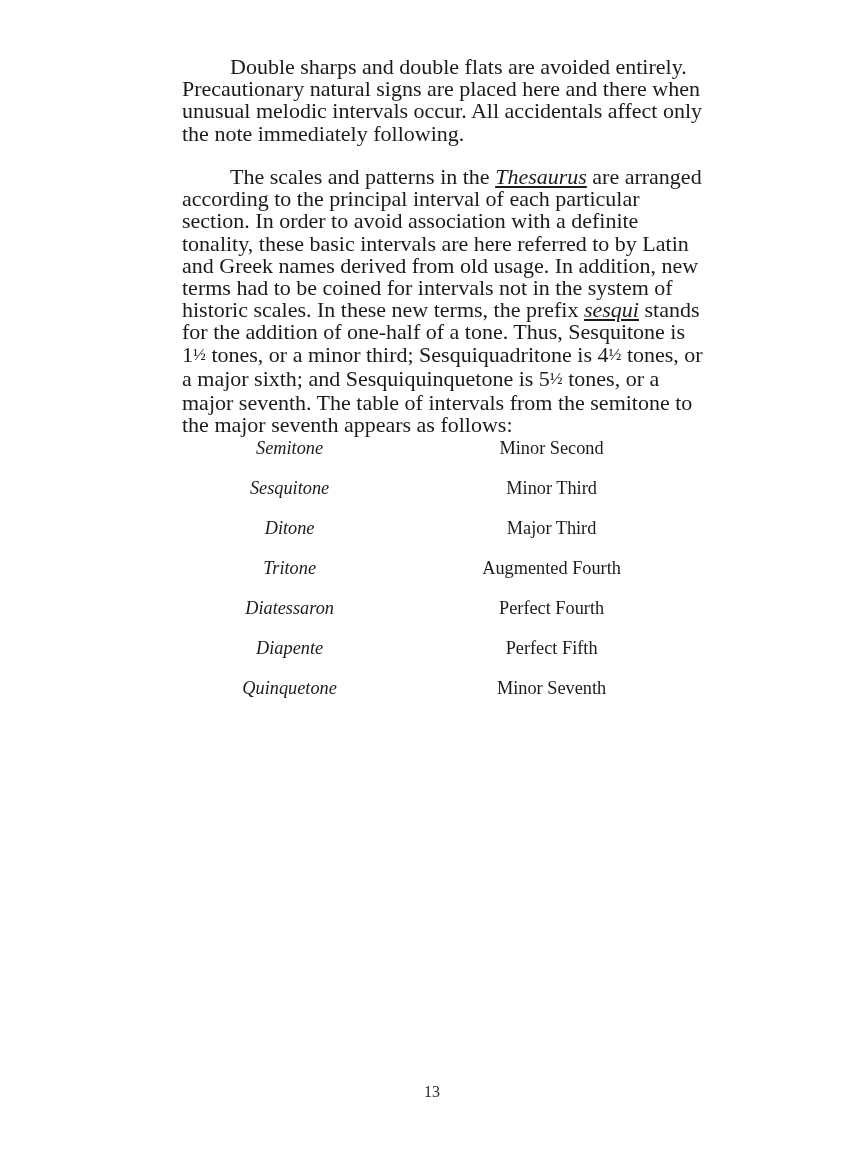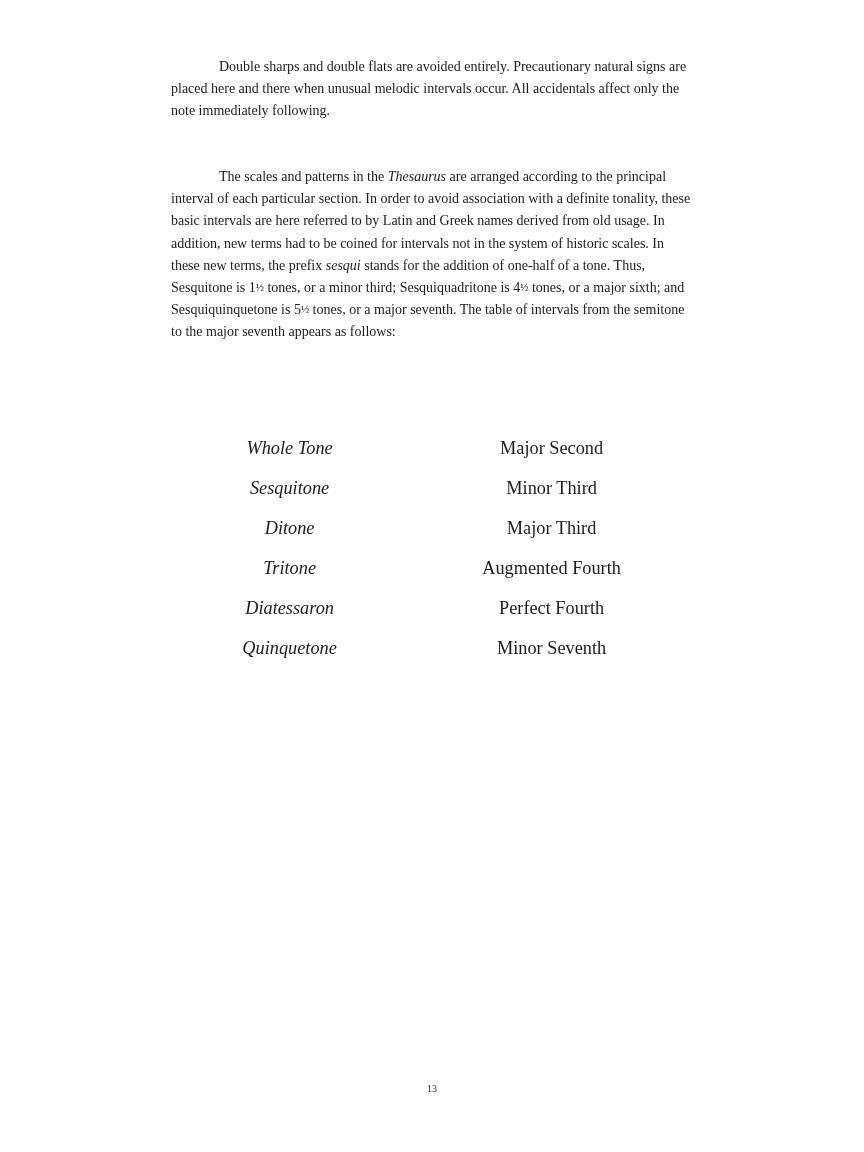--- a/index.html
+++ b/index.html
@@ -11,36 +11,37 @@
     position: relative;
     width: 864px;
     height: 1152px;
     background: #ffffff;
     overflow: hidden;
     font-family: "Liberation Serif", "DejaVu Serif", serif;
     color: #1b1b1b;
   }
   .body-text {
     position: absolute;
-    left: 171px;
+    left: 182px;
     width: 524px;
-    font-size: 14px;
+    font-size: 22px;
     line-height: 22.2px;
     text-align: left;
     color: #1b1b1b;
     -webkit-font-smoothing: antialiased;
   }
   #para-1 { top: 56px; }
   #para-2 { top: 166px; }
   .body-text p {
     margin: 0;
     text-indent: 48px;
   }
   .body-text .ital {
     font-style: italic;
+    text-decoration: underline;
   }
   .frac {
     font-size: 0.78em;
     position: relative;
     top: -0.10em;
     letter-spacing: 0;
   }
   
   .interval-table {
     position: absolute;
@@ -69,60 +70,64 @@
     font-style: normal;
     font-size: 18.3px;
     color: #1b1b1b;
   }
   .page-number {
     position: absolute;
     top: 1083px;
     left: 0;
     width: 864px;
     text-align: center;
-    font-size: 10px;
+    font-size: 16px;
     color: #2a2a2a;
   }
 </style>
 </head>
 <body>
 
 <div class="page">
 
   <div class="body-text" id="para-1">
     <p><span>Double sharps and double flats are avoided entirely. Precautionary natural signs are placed here and there when unusual melodic intervals occur. All accidentals affect only the note immediately following.</span></p>
   </div>
 
   <div class="body-text" id="para-2">
     <p><span>The scales and patterns in the </span><span class="ital">Thesaurus</span><span> are arranged according to the principal interval of each particular section. In order to avoid association with a definite tonality, these basic intervals are here referred to by Latin and Greek names derived from old usage. In addition, new terms had to be coined for intervals not in the system of historic scales. In these new terms, the prefix </span><span class="ital">sesqui</span><span> stands for the addition of one-half of a tone. Thus, Sesquitone is 1</span><span class="frac">½</span><span> tones, or a minor third; Sesquiquadritone is 4</span><span class="frac">½</span><span> tones, or a major sixth; and Sesquiquinquetone is 5</span><span class="frac">½</span><span> tones, or a major seventh. The table of intervals from the semitone to the major seventh appears as follows:</span></p>
   </div>
 
   <table class="interval-table">
     <tbody>
         <tr>
-          <td class="col-latin">Whole Tone</td>
-          <td class="col-common">Major Second</td>
+          <td class="col-latin">Semitone</td>
+          <td class="col-common">Minor Second</td>
         </tr>
         <tr>
           <td class="col-latin">Sesquitone</td>
           <td class="col-common">Minor Third</td>
         </tr>
         <tr>
           <td class="col-latin">Ditone</td>
           <td class="col-common">Major Third</td>
         </tr>
         <tr>
           <td class="col-latin">Tritone</td>
           <td class="col-common">Augmented Fourth</td>
         </tr>
         <tr>
           <td class="col-latin">Diatessaron</td>
           <td class="col-common">Perfect Fourth</td>
         </tr>
         <tr>
+          <td class="col-latin">Diapente</td>
+          <td class="col-common">Perfect Fifth</td>
+        </tr>
+        <tr>
           <td class="col-latin">Quinquetone</td>
           <td class="col-common">Minor Seventh</td>
         </tr>
       </tbody>
   </table>
 
   <div class="page-number">13</div>
 
 </div>
 

